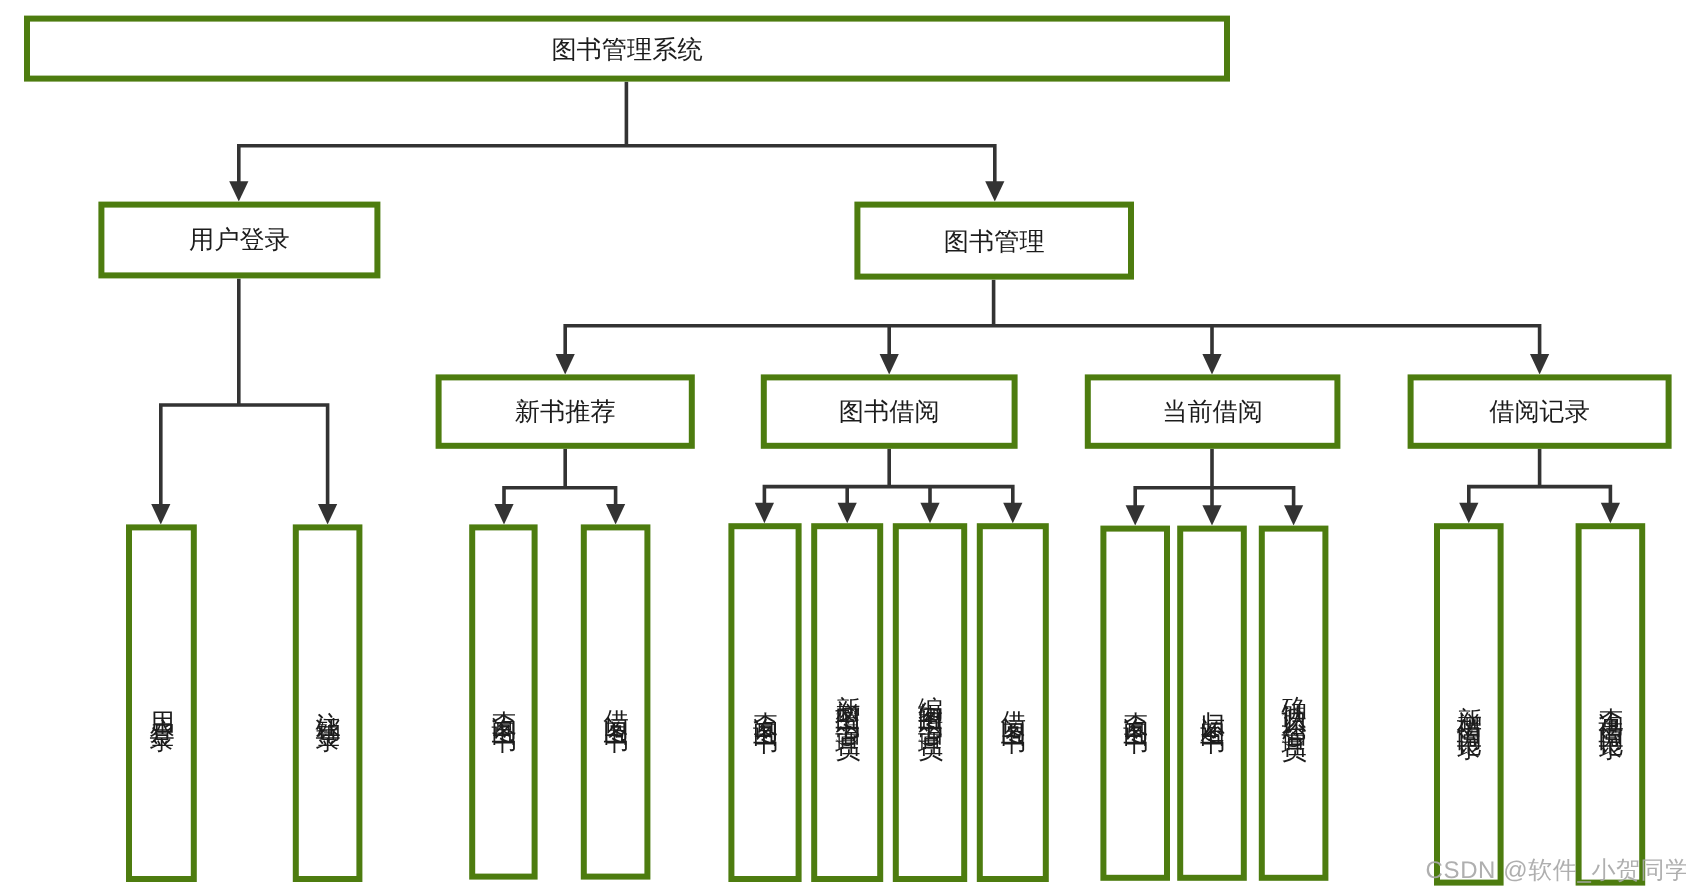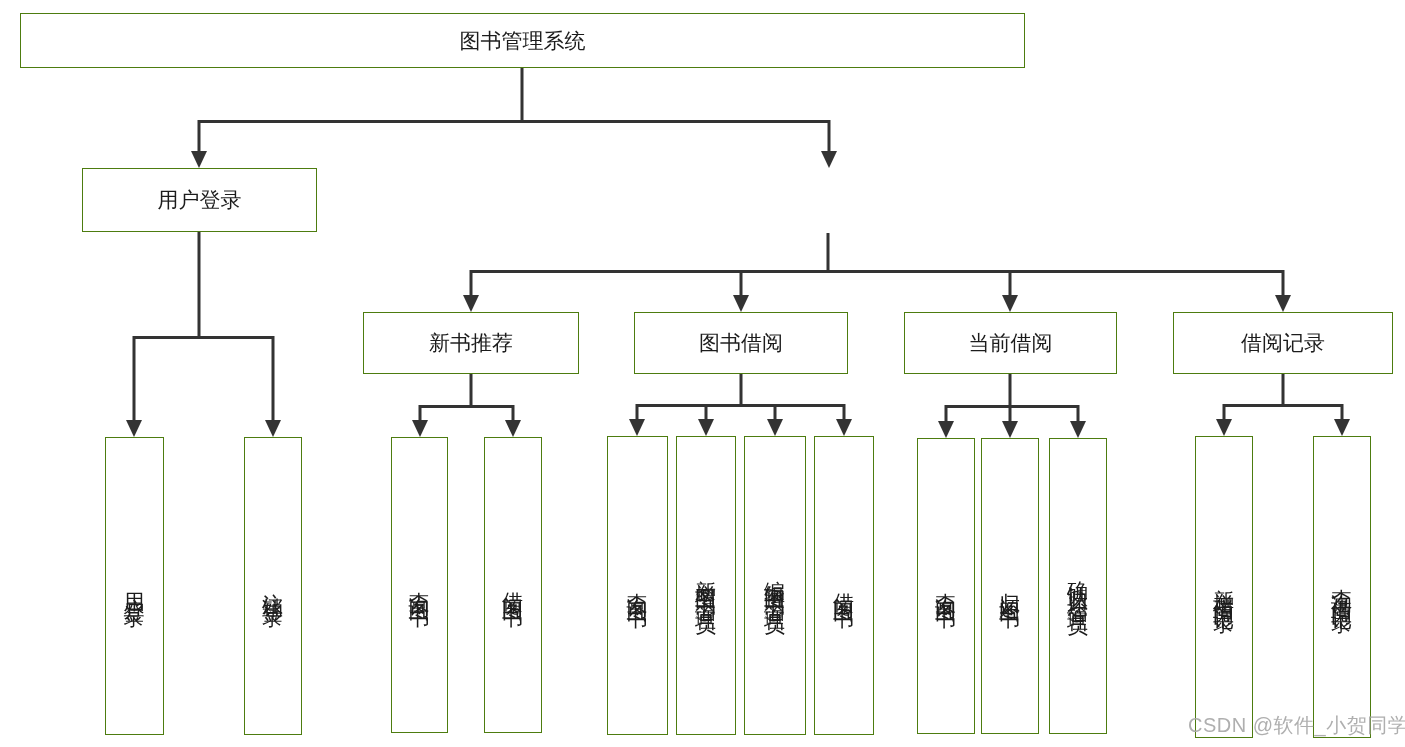--- a/index.html
+++ b/index.html
@@ -18,21 +18,21 @@
   #connector-layer {
     position: absolute;
     left: 0;
     top: 0;
     width: 1405px;
     height: 747px;
   }
   .box {
     position: absolute;
     box-sizing: border-box;
-    border: 1px solid #4d7c0f;
+    border: 5px solid #4d7c0f;
     background: #ffffff;
     display: flex;
     align-items: center;
     justify-content: center;
     color: #1c1c1c;
     font-size: 21px;
     text-align: center;
     white-space: nowrap;
   }
   .leaf .vtext {
@@ -105,20 +105,23 @@
     </g>
   </svg>
 
   <div class="box" style="left:20px; top:13px; width:1005px; height:55px;">
     <span>图书管理系统</span>
   </div>
 
   <div class="box" style="left:82px; top:168px; width:235px; height:64px;">
     <span>用户登录</span>
   </div>
+  <div class="box" style="left:712px; top:168px; width:233px; height:65px;">
+    <span>图书管理</span>
+  </div>
 
   <div class="box" style="left:634px; top:312px; width:214px; height:62px;">
     <span>图书借阅</span>
   </div>
   <div class="box" style="left:363px; top:312px; width:216px; height:62px;">
     <span>新书推荐</span>
   </div>
   <div class="box" style="left:1173px; top:312px; width:220px; height:62px;">
     <span>借阅记录</span>
   </div>

